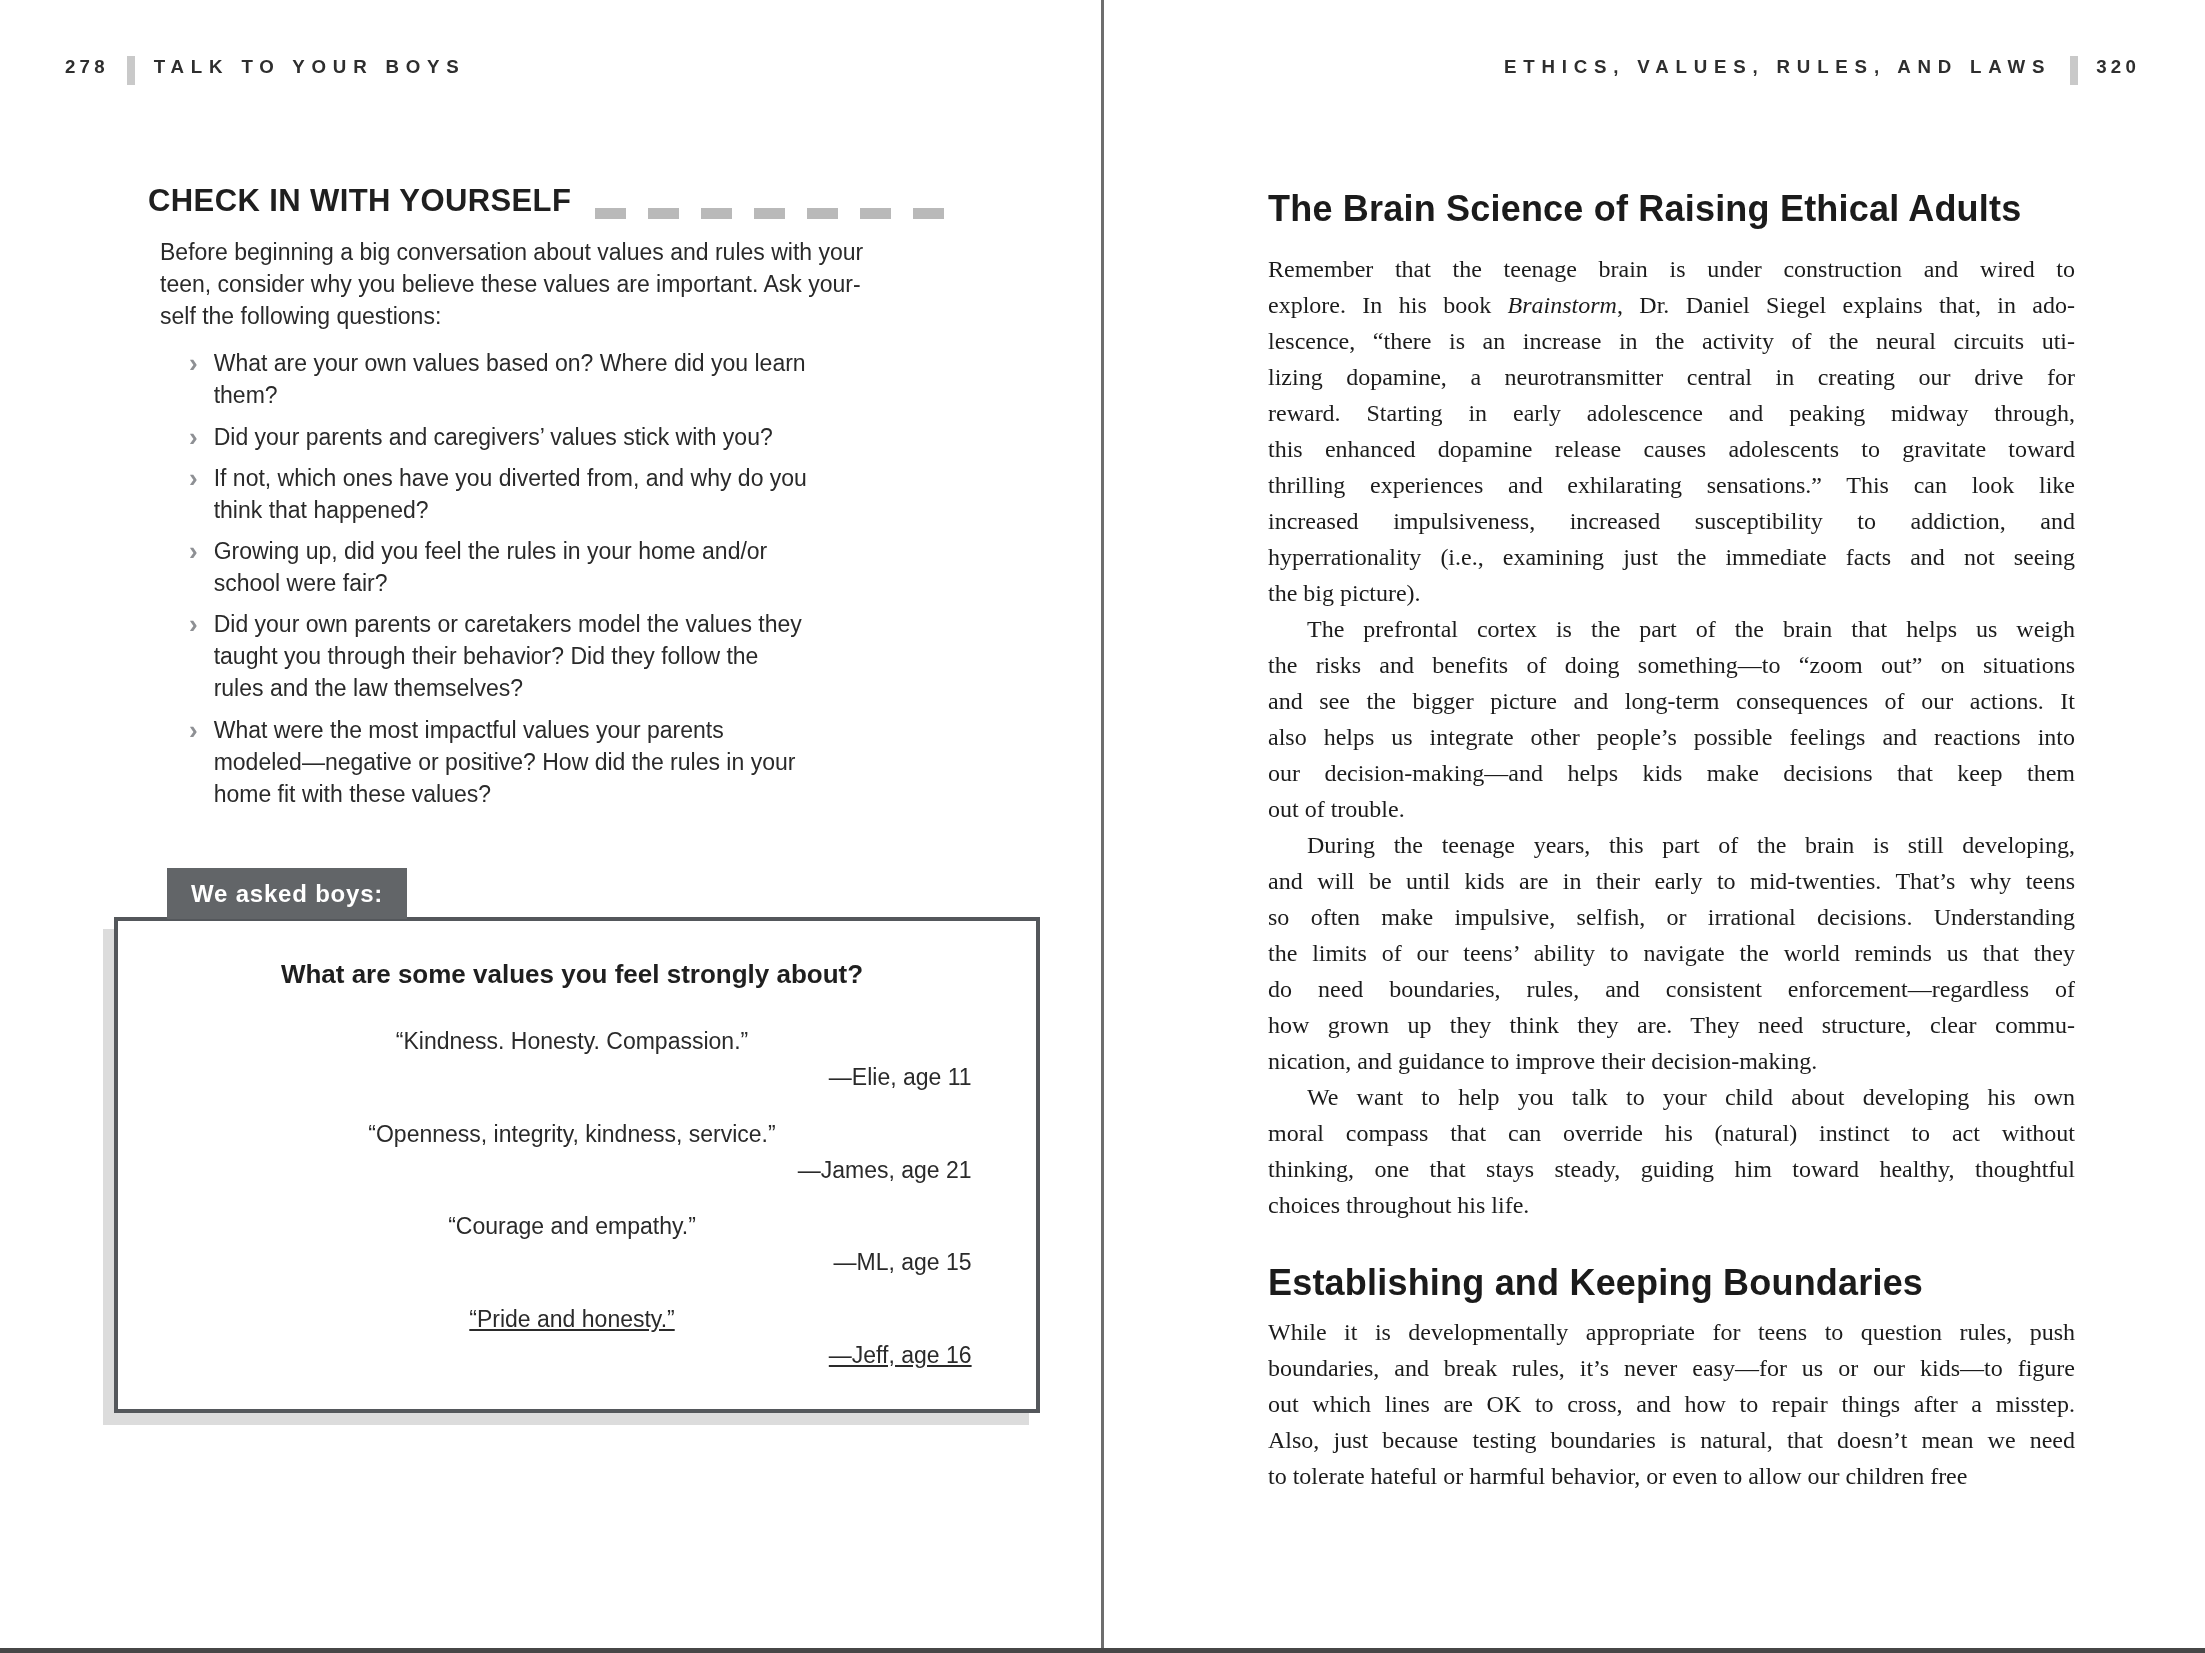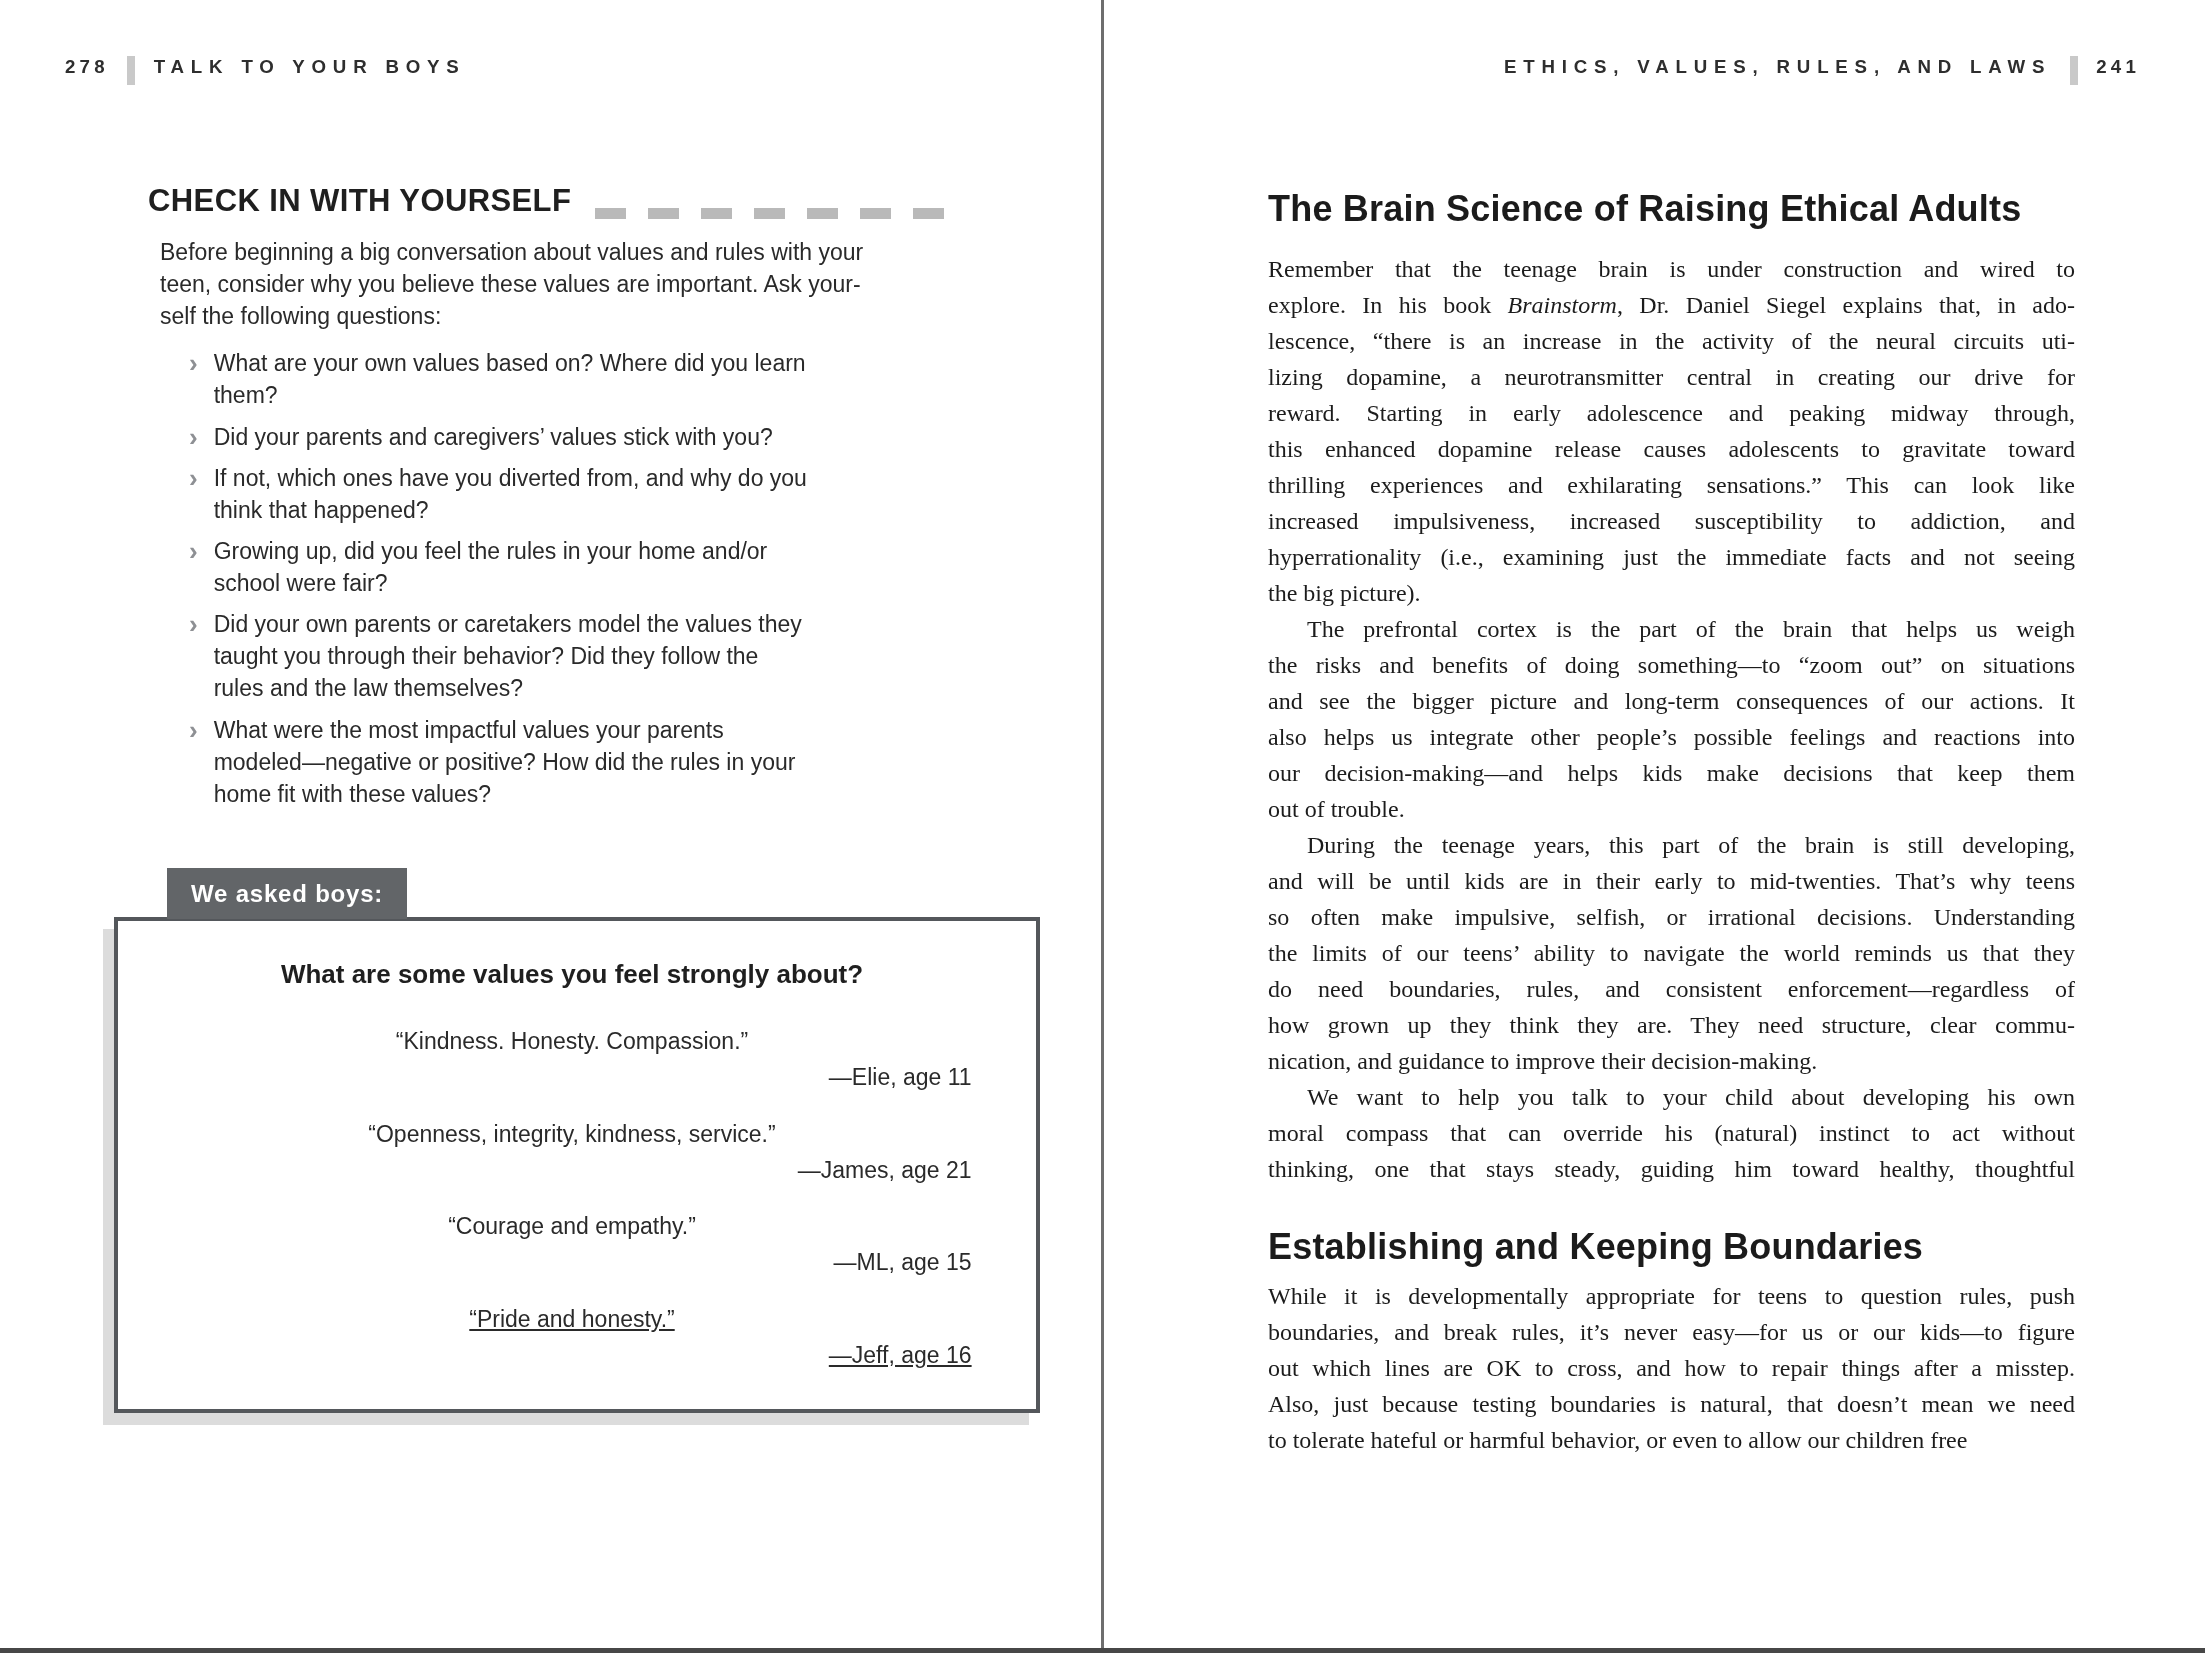--- a/index.html
+++ b/index.html
@@ -171,21 +171,21 @@
       </div>
     </div>
 
   </section>
 
   <section>
 
     <header class="rp-header">
       <span class="runhead">ETHICS, VALUES, RULES, AND LAWS</span>
       <span class="hbar"></span>
-      <span class="pagenum">241</span>
+      <span class="pagenum">320</span>
     </header>
 
     <div class="right-col">
         <div class="rh first">The Brain Science of Raising Ethical Adults</div>
         <div class="rp">
           <div class="rline">Remember that the teenage brain is under construction and wired to</div>
           <div class="rline">explore. In his book <i>Brainstorm</i>, Dr. Daniel Siegel explains that, in ado-</div>
           <div class="rline">lescence, “there is an increase in the activity of the neural circuits uti-</div>
           <div class="rline">lizing dopamine, a neurotransmitter central in creating our drive for</div>
           <div class="rline">reward. Starting in early adolescence and peaking midway through,</div>
@@ -209,20 +209,21 @@
           <div class="rline">so often make impulsive, selfish, or irrational decisions. Understanding</div>
           <div class="rline">the limits of our teens’ ability to navigate the world reminds us that they</div>
           <div class="rline">do need boundaries, rules, and consistent enforcement—regardless of</div>
           <div class="rline">how grown up they think they are. They need structure, clear commu-</div>
           <div class="rline last">nication, and guidance to improve their decision-making.</div>
         </div>
         <div class="rp">
           <div class="rline first">We want to help you talk to your child about developing his own</div>
           <div class="rline">moral compass that can override his (natural) instinct to act without</div>
           <div class="rline">thinking, one that stays steady, guiding him toward healthy, thoughtful</div>
+          <div class="rline last">choices throughout his life.</div>
         </div>
         <div class="rh later">Establishing and Keeping Boundaries</div>
         <div class="rp">
           <div class="rline">While it is developmentally appropriate for teens to question rules, push</div>
           <div class="rline">boundaries, and break rules, it’s never easy—for us or our kids—to figure</div>
           <div class="rline">out which lines are OK to cross, and how to repair things after a misstep.</div>
           <div class="rline">Also, just because testing boundaries is natural, that doesn’t mean we need</div>
           <div class="rline last">to tolerate hateful or harmful behavior, or even to allow our children free</div>
         </div>
       </div>

